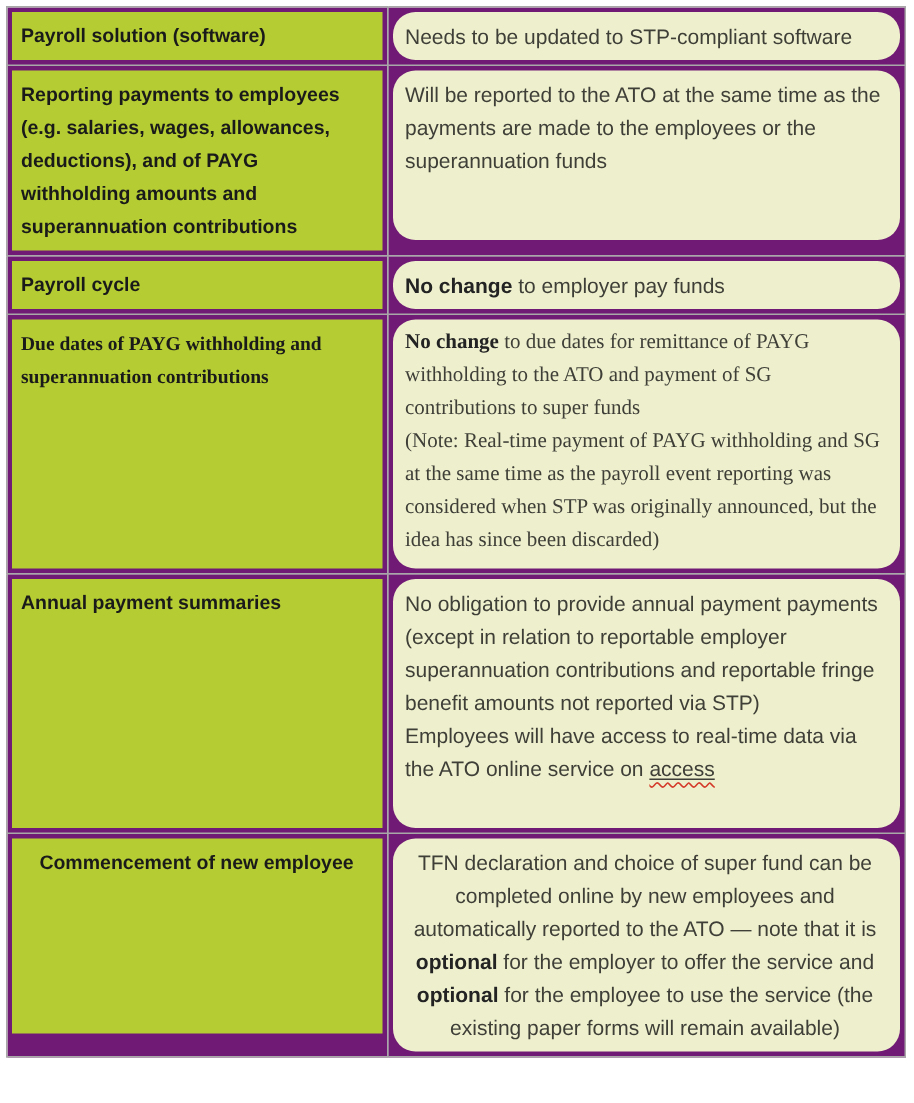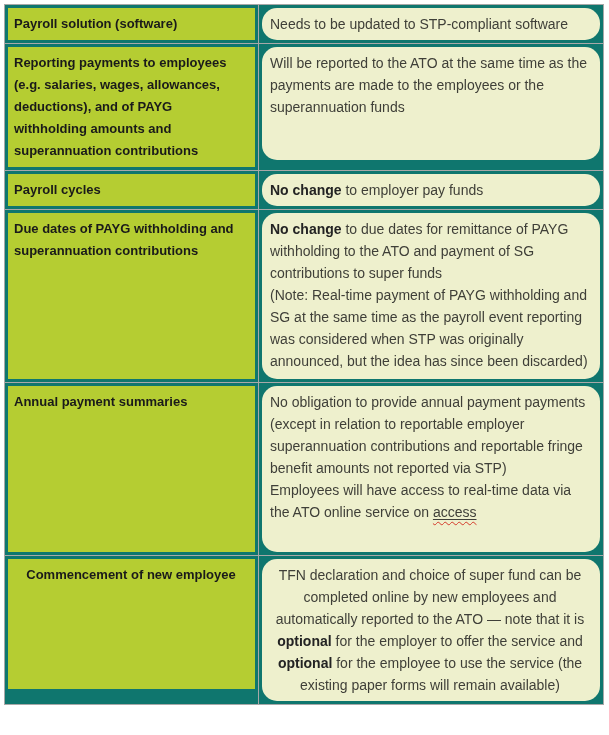--- a/index.html
+++ b/index.html
@@ -25,21 +25,21 @@
   .page { padding: 4px; }
 
   table.stp-table {
     border-collapse: collapse;
     table-layout: fixed;
     width: 600px;
   }
   td {
     border: 1px solid var(--grid);
     padding: 0;
-    background: #0f766e;
+    background: #701a75;
     vertical-align: top;
   }
   td.label-col { width: 254px; }
   td.value-col { width: 345px; }
 
   .inner {
     margin: 3px;
     line-height: 22px;
   }
   .inner.green {
@@ -56,21 +56,21 @@
     color: var(--body-text);
     border-radius: 15px;
   }
   .para { margin: 0; }
   .bold { font-weight: bold; color: var(--bold-text); }
 
   
   tr:nth-child(1) .inner { min-height: 24px; }
   tr:nth-child(2) .inner { min-height: 113px; }
   tr:nth-child(3) .inner { min-height: 23px; }
-  tr:nth-child(4) .inner { min-height: 166px; }
+  tr:nth-child(4) .inner { min-height: 166px; font-family: Liberation Serif, serif; }
   tr:nth-child(5) .inner { min-height: 166px; }
   tr:nth-child(6) .inner { min-height: 130px; text-align: center; }
 
   
   .mygov-u {
     text-decoration: underline;
     text-underline-offset: 2px;
   }
   .mygov-w {
     text-decoration: underline wavy var(--squiggle);
@@ -99,21 +99,21 @@
             <div class="inner green"><span>Reporting payments to employees (e.g. salaries, wages, allowances, deductions), and of PAYG withholding amounts and superannuation contributions</span></div>
           </td>
           <td class="value-col">
             <div class="inner pale">
               <div class="para"><span class="">Will be reported to the ATO at the same time as the payments are made to the employees or the superannuation funds</span></div>
             </div>
           </td>
         </tr>
         <tr>
           <td class="label-col">
-            <div class="inner green"><span>Payroll cycles</span></div>
+            <div class="inner green"><span>Payroll cycle</span></div>
           </td>
           <td class="value-col">
             <div class="inner pale">
               <div class="para"><span class="bold">No change</span><span class=""> to employer pay funds</span></div>
             </div>
           </td>
         </tr>
         <tr>
           <td class="label-col">
             <div class="inner green"><span>Due dates of PAYG withholding and superannuation contributions</span></div>

